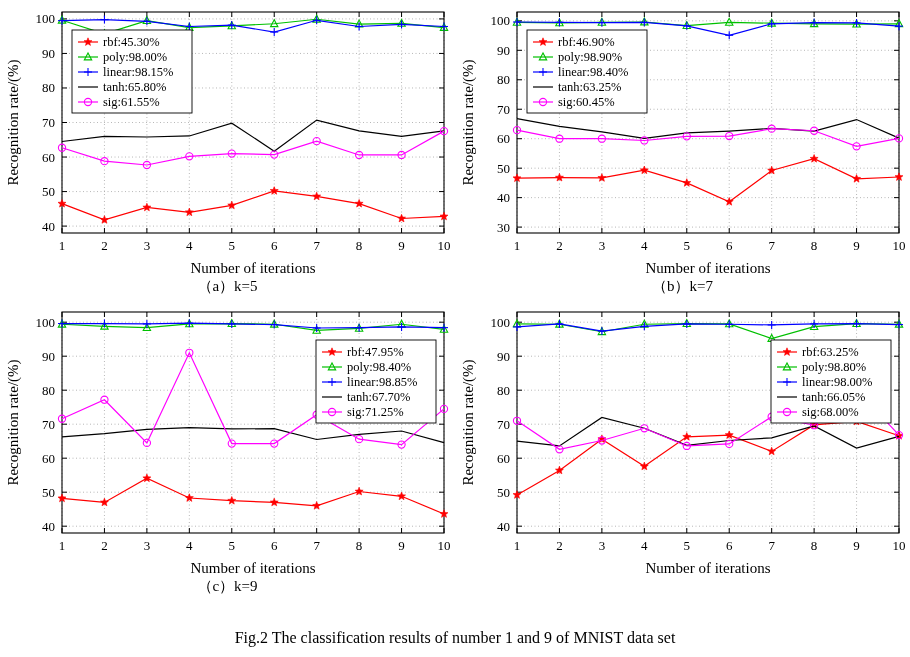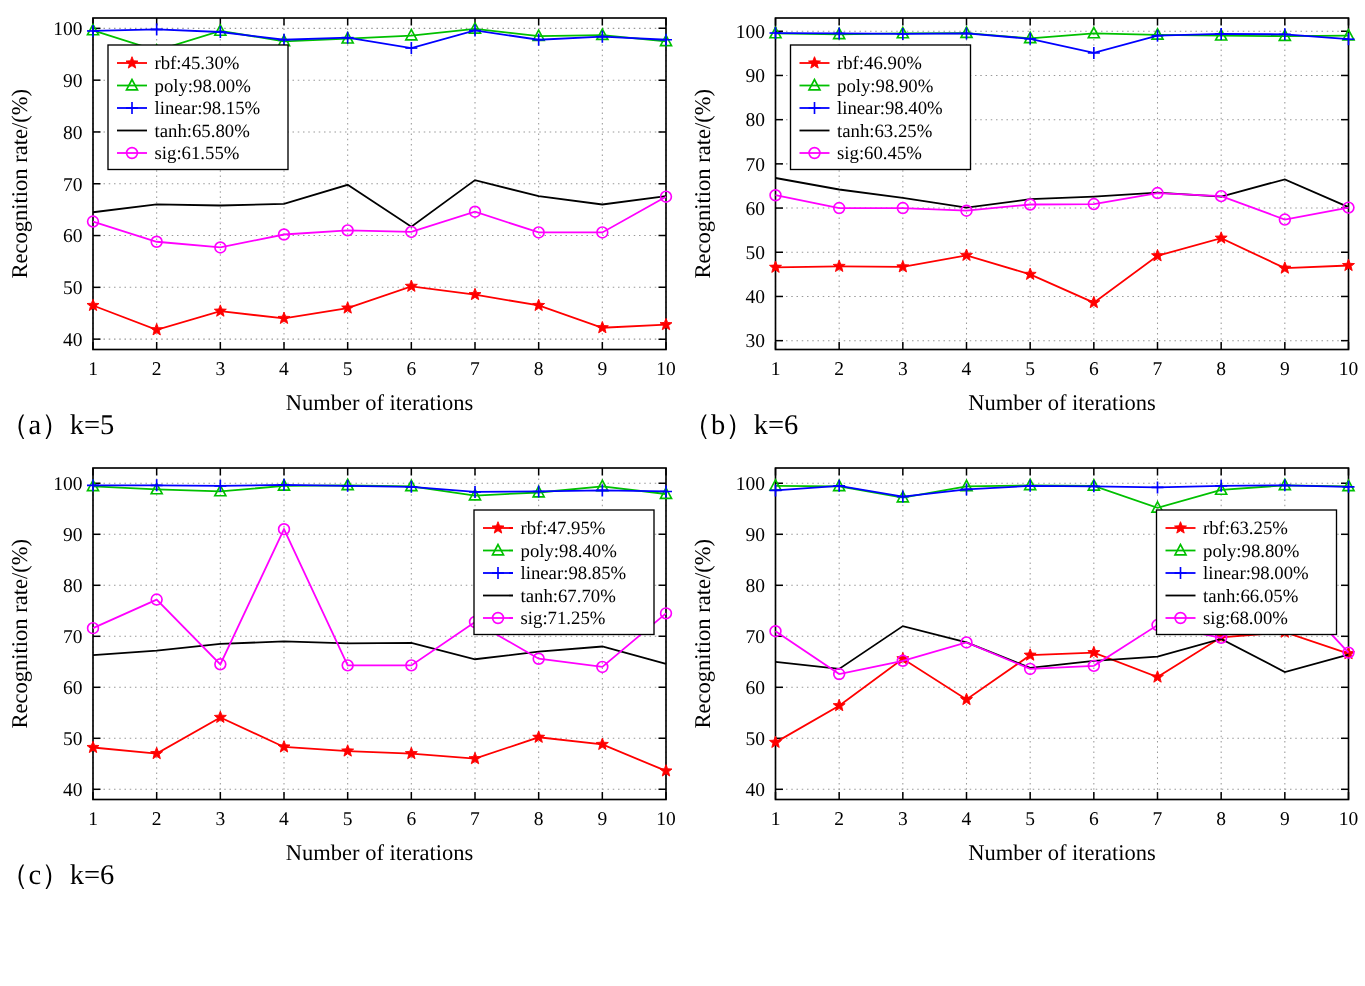--- a/index.html
+++ b/index.html
@@ -31,23 +31,23 @@
   .panel-d { left: 455px; top: 300px; }
 
   .plot-svg {
     position: absolute;
     left: 0;
     top: 0;
   }
   .panel-caption {
     position: absolute;
     width: 100%;
-    text-align: left;
+    text-align: center;
     bottom: 4px;
-    font-size: 19px;
+    font-size: 15px;
     font-family: "Liberation Serif", serif;
   }
   .fig-caption {
     position: absolute;
     left: 0;
     bottom: 10px;
     width: 910px;
     text-align: center;
     font-size: 16px;
     font-family: "Liberation Serif", serif;
@@ -441,21 +441,21 @@
         <text x="103" y="76.2" class="legend-label" fill="#000">linear:98.40%</text>
         <line x1="78" y1="87" x2="98" y2="87" stroke="#000000" stroke-width="1.2"></line>
         <g></g>
         <text x="103" y="91.2" class="legend-label" fill="#000">tanh:63.25%</text>
         <line x1="78" y1="102" x2="98" y2="102" stroke="#ff00ff" stroke-width="1.2"></line>
         <g>
           <circle cx="88" cy="102" r="3.6" fill="none" stroke="#ff00ff" stroke-width="1.1"></circle>
         </g>
         <text x="103" y="106.2" class="legend-label" fill="#000">sig:60.45%</text>
       </svg>
-    <div class="panel-caption">（b）k=6</div>
+    <div class="panel-caption">（b）k=7</div>
   </div>
 
   <div class="panel panel-c">
     <svg class="plot-svg" id="svg-c" width="455" height="300">
         <line x1="62" y1="226.2" x2="444" y2="226.2" stroke="#999" stroke-width="0.7" stroke-dasharray="1,2.5"></line>
         <line x1="62" y1="192.2" x2="444" y2="192.2" stroke="#999" stroke-width="0.7" stroke-dasharray="1,2.5"></line>
         <line x1="62" y1="158.2" x2="444" y2="158.2" stroke="#999" stroke-width="0.7" stroke-dasharray="1,2.5"></line>
         <line x1="62" y1="124.19999999999999" x2="444" y2="124.19999999999999" stroke="#999" stroke-width="0.7" stroke-dasharray="1,2.5"></line>
         <line x1="62" y1="90.19999999999999" x2="444" y2="90.19999999999999" stroke="#999" stroke-width="0.7" stroke-dasharray="1,2.5"></line>
         <line x1="62" y1="56.19999999999999" x2="444" y2="56.19999999999999" stroke="#999" stroke-width="0.7" stroke-dasharray="1,2.5"></line>
@@ -629,21 +629,21 @@
         <text x="347" y="86.2" class="legend-label" fill="#000">linear:98.85%</text>
         <line x1="322" y1="97" x2="342" y2="97" stroke="#000000" stroke-width="1.2"></line>
         <g></g>
         <text x="347" y="101.2" class="legend-label" fill="#000">tanh:67.70%</text>
         <line x1="322" y1="112" x2="342" y2="112" stroke="#ff00ff" stroke-width="1.2"></line>
         <g>
           <circle cx="332" cy="112" r="3.6" fill="none" stroke="#ff00ff" stroke-width="1.1"></circle>
         </g>
         <text x="347" y="116.2" class="legend-label" fill="#000">sig:71.25%</text>
       </svg>
-    <div class="panel-caption">（c）k=6</div>
+    <div class="panel-caption">（c）k=9</div>
   </div>
 
   <div class="panel panel-d">
     <svg class="plot-svg" id="svg-d" width="455" height="300">
         <line x1="62" y1="226.2" x2="444" y2="226.2" stroke="#999" stroke-width="0.7" stroke-dasharray="1,2.5"></line>
         <line x1="62" y1="192.2" x2="444" y2="192.2" stroke="#999" stroke-width="0.7" stroke-dasharray="1,2.5"></line>
         <line x1="62" y1="158.2" x2="444" y2="158.2" stroke="#999" stroke-width="0.7" stroke-dasharray="1,2.5"></line>
         <line x1="62" y1="124.19999999999999" x2="444" y2="124.19999999999999" stroke="#999" stroke-width="0.7" stroke-dasharray="1,2.5"></line>
         <line x1="62" y1="90.19999999999999" x2="444" y2="90.19999999999999" stroke="#999" stroke-width="0.7" stroke-dasharray="1,2.5"></line>
         <line x1="62" y1="56.19999999999999" x2="444" y2="56.19999999999999" stroke="#999" stroke-width="0.7" stroke-dasharray="1,2.5"></line>
@@ -819,13 +819,14 @@
         <g></g>
         <text x="347" y="101.2" class="legend-label" fill="#000">tanh:66.05%</text>
         <line x1="322" y1="112" x2="342" y2="112" stroke="#ff00ff" stroke-width="1.2"></line>
         <g>
           <circle cx="332" cy="112" r="3.6" fill="none" stroke="#ff00ff" stroke-width="1.1"></circle>
         </g>
         <text x="347" y="116.2" class="legend-label" fill="#000">sig:68.00%</text>
       </svg>
   </div>
 
+  <div class="fig-caption">Fig.2    The classification results of number 1 and 9 of MNIST data set</div>
 </div>
 
 </body></html>

